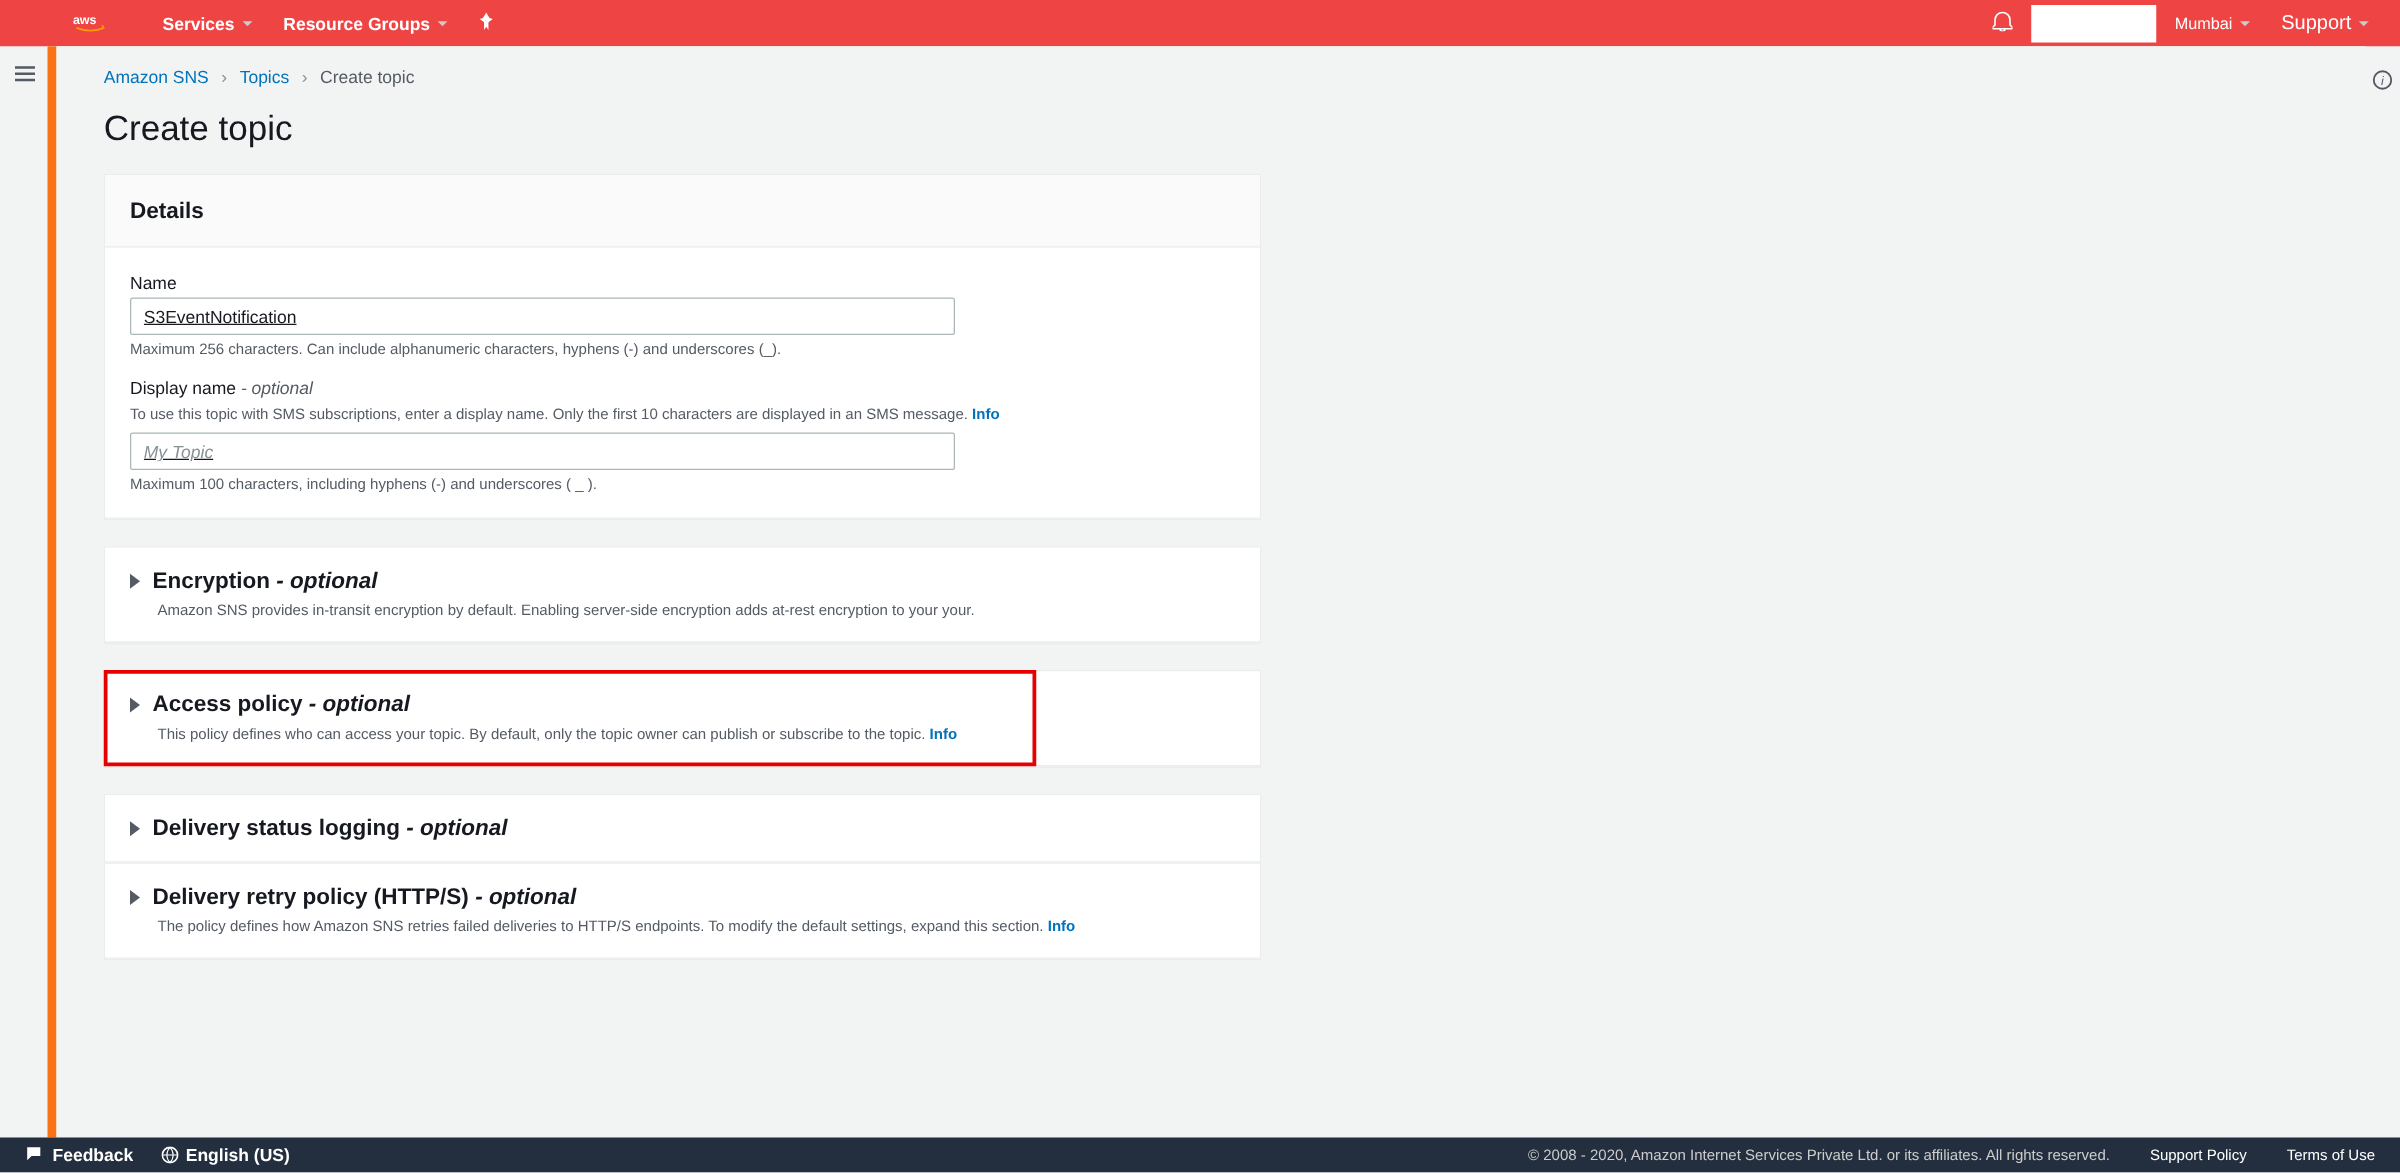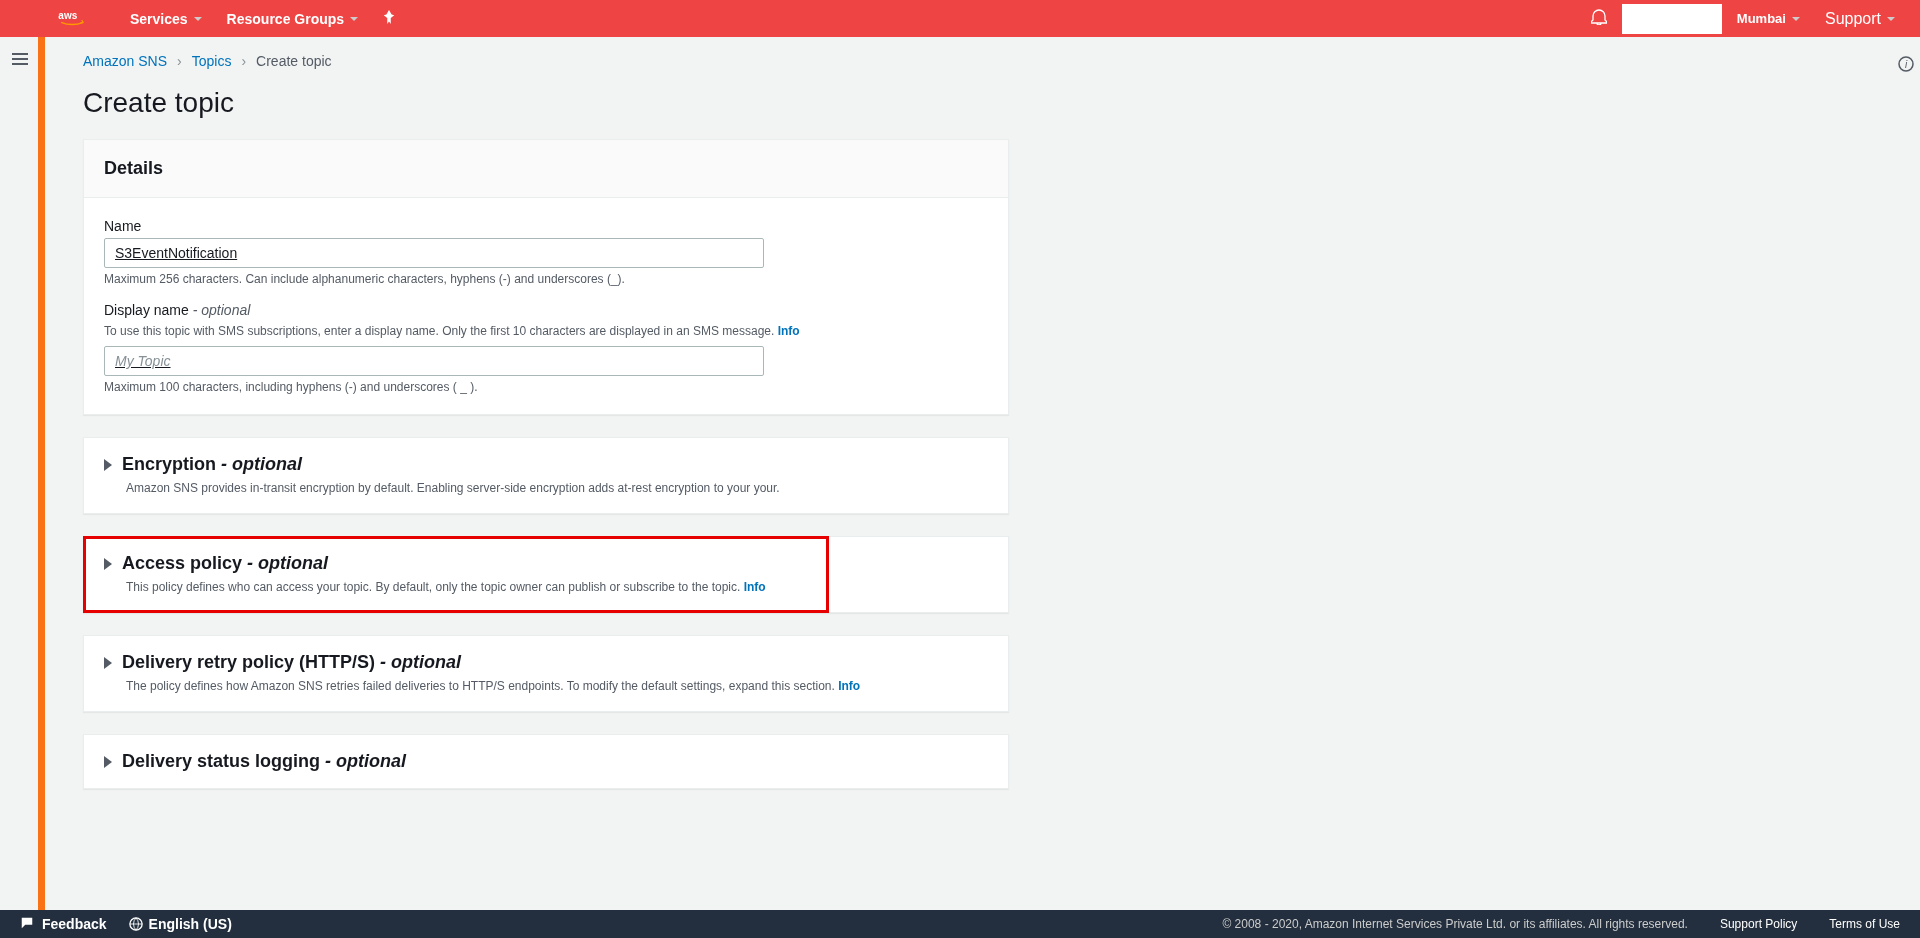--- a/index.html
+++ b/index.html
@@ -95,21 +95,21 @@
         <path d="M6 0 L9 5 L12 6 L8 9 L8 16 L6 13 L4 16 L4 9 L0 6 L3 5 Z" fill="#fff"></path>
       </svg>
   </div>
   <div class="nav-right">
     <div class="bell-icon">
       <svg width="16" height="16" viewBox="0 0 16 16">
           <path d="M8 16a2 2 0 0 0 2-2H6a2 2 0 0 0 2 2zm6-5V7a6 6 0 1 0-12 0v4l-2 2v1h16v-1l-2-2z" fill="none" stroke="#fff" stroke-width="1.3"></path>
         </svg>
     </div>
     <div class="box"></div>
-    <div class="nav-item" style="margin-right:10px;font-weight:bold;font-size:13px">
+    <div class="nav-item" style="margin-right:10px;font-weight:normal;font-size:13px">
       <span>Mumbai</span>
       <span class="caret-down"></span>
     </div>
     <div class="nav-item" style="margin-right:0;font-weight:normal;font-size:16px">
       <span>Support</span>
       <span class="caret-down"></span>
     </div>
   </div>
 </div>
 
@@ -175,35 +175,35 @@
         <span class="tri-right"></span>
         <span><span>Access policy</span> <span class="opt">- optional</span></span>
       </div>
       <div class="exp-desc">
         <span>This policy defines who can access your topic. By default, only the topic owner can publish or subscribe to the topic.</span>
         <a href="#" class="info-link">Info</a>
       </div>
     </div>
   </div>
 
+  <div class="exp-card" style="margin-bottom:0">
+    <div class="exp-title">
+      <span class="tri-right"></span>
+      <span><span>Delivery status logging</span> <span class="opt">- optional</span></span>
+    </div>
+  </div>
+
   <div class="exp-card">
     <div class="exp-title">
       <span class="tri-right"></span>
       <span><span>Delivery retry policy (HTTP/S)</span> <span class="opt">- optional</span></span>
     </div>
     <div class="exp-desc">
       <span>The policy defines how Amazon SNS retries failed deliveries to HTTP/S endpoints. To modify the default settings, expand this section.</span>
       <a href="#" class="info-link">Info</a>
-    </div>
-  </div>
-
-  <div class="exp-card" style="margin-bottom:0">
-    <div class="exp-title">
-      <span class="tri-right"></span>
-      <span><span>Delivery status logging</span> <span class="opt">- optional</span></span>
     </div>
   </div>
 
 </div>
 
 <div class="footer">
   <div class="footer-left">
     <span>
       <svg width="14" height="14" viewBox="0 0 16 16">
           <path d="M2 2h12v8H6l-4 4V2z" fill="#fff"></path>

